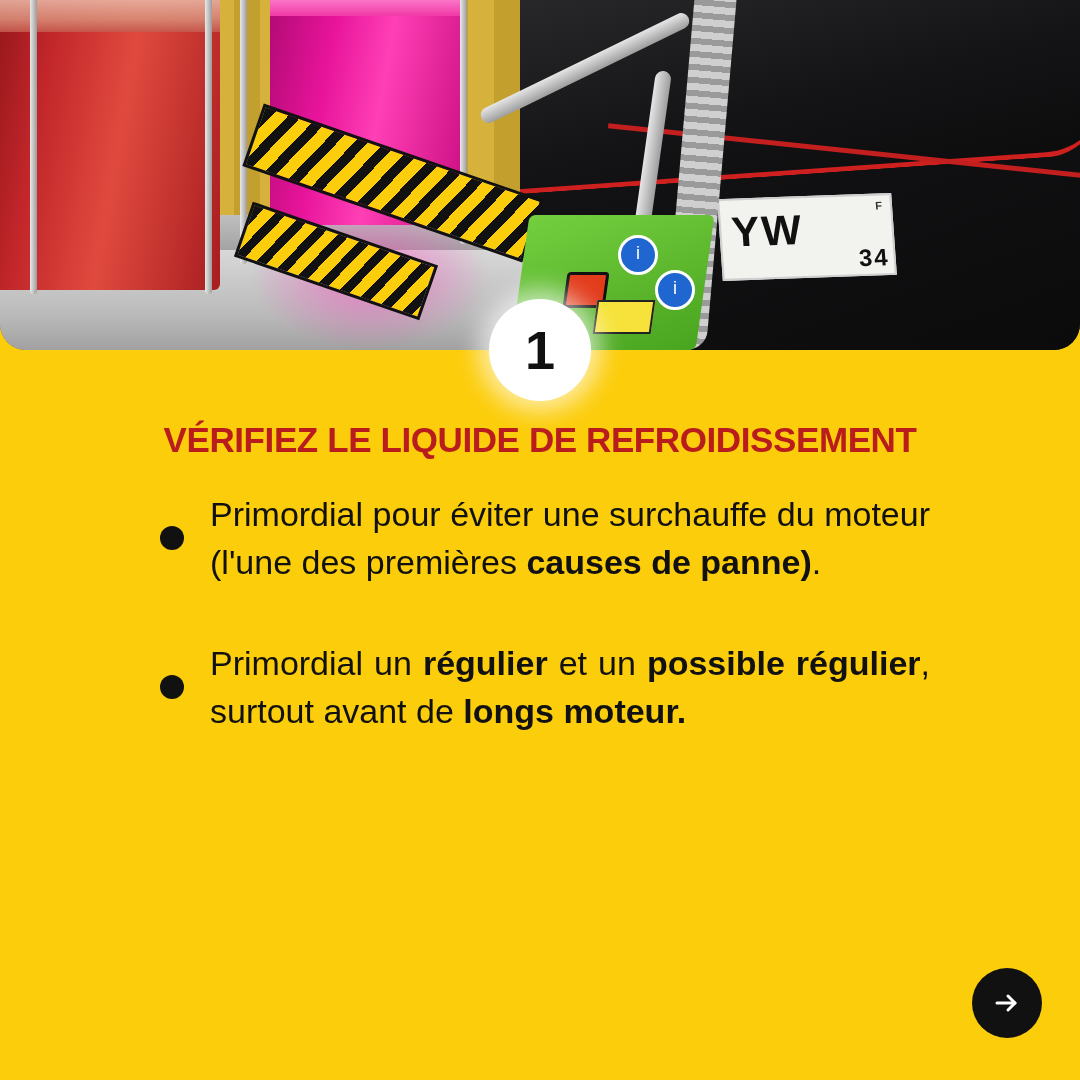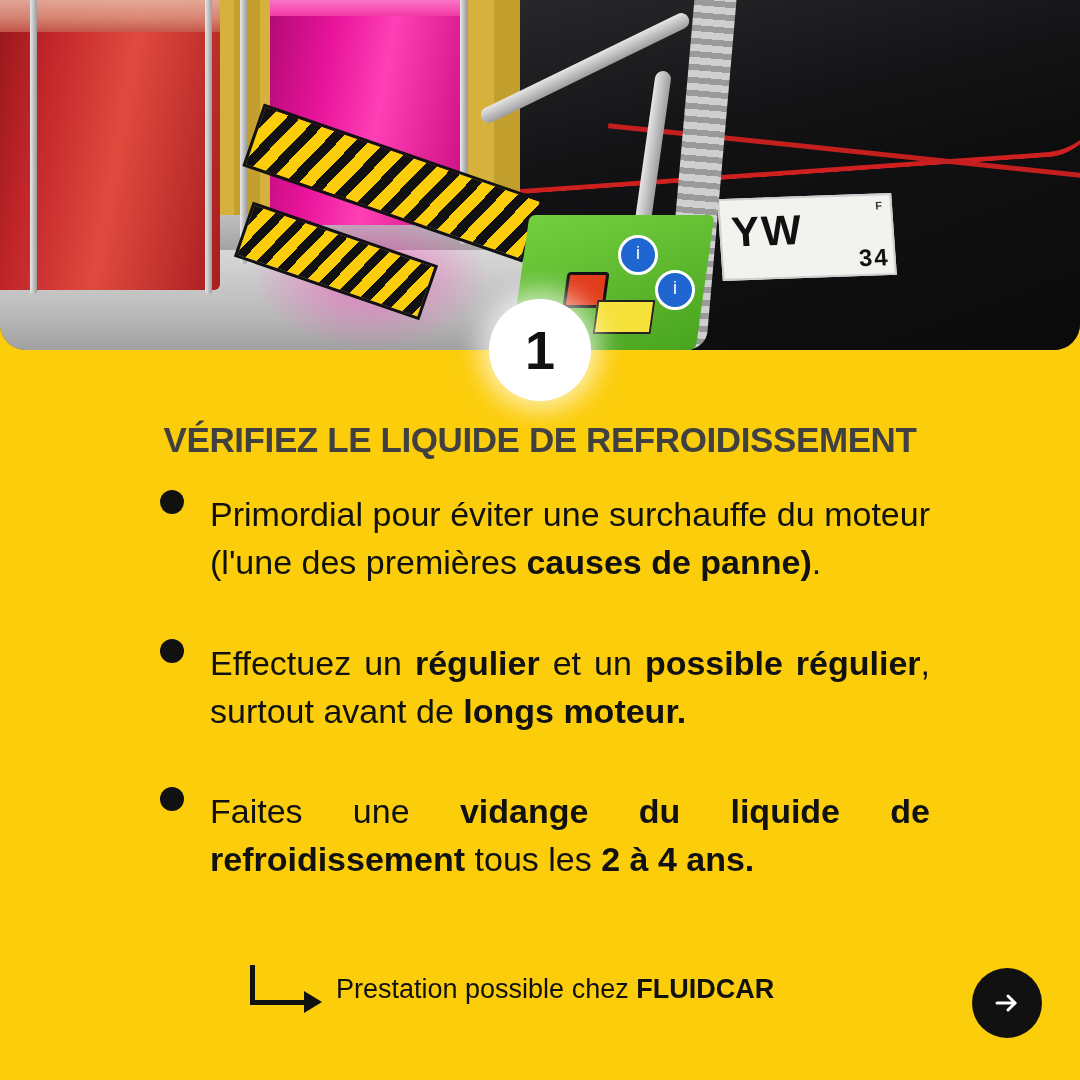--- a/index.html
+++ b/index.html
@@ -200,30 +200,31 @@
 
   
   .title {
     position: absolute;
     left: 0; top: 420px;
     width: 1080px;
     text-align: center;
     font-size: 35px;
     font-weight: bold;
     letter-spacing: -0.4px;
-    color: #404040;
+    color: #b91c1c;
   }
   .bullets {
     position: absolute;
     left: 160px; top: 490px;
     width: 770px;
   }
   .bullet-row {
     position: relative;
     display: flex;
+    align-items: center;
     margin-bottom: 52px;
   }
   .dot {
     flex: 0 0 auto;
     width: 24px; height: 24px;
     border-radius: 50%;
     background: #111;
     margin-right: 26px;
   }
   .btext {
@@ -333,36 +334,24 @@
 
   <div class="title">VÉRIFIEZ LE LIQUIDE DE REFROIDISSEMENT</div>
 
   <div class="bullets">
     <div class="bullet-row">
       <div class="dot"></div>
       <div class="btext"><span>Primordial pour éviter une surchauffe du moteur (l'une des premières </span><b>causes de panne)</b><span>.</span></div>
     </div>
     <div class="bullet-row">
       <div class="dot"></div>
-      <div class="btext"><span>Effectuez un </span><b>régulier</b><span> et un </span><b>possible régulier</b><span>, surtout avant de </span><b>longs moteur.</b></div>
-    </div>
-    <div class="bullet-row">
-      <div class="dot"></div>
-      <div class="btext"><span>Faites une </span><b>vidange du liquide de refroidissement</b><span> tous les </span><b>2 à 4 ans.</b></div>
+      <div class="btext"><span>Primordial un </span><b>régulier</b><span> et un </span><b>possible régulier</b><span>, surtout avant de </span><b>longs moteur.</b></div>
     </div>
   </div>
 
-  <div class="note">
-    <div class="arrow-el">
-      <div class="vline"></div>
-      <div class="hline"></div>
-      <div class="head"></div>
-    </div>
-    <div class="note-text"><span>Prestation possible chez </span><b>FLUIDCAR</b></div>
-  </div>
 
   <div class="next-btn">
     <svg width="34" height="34" viewBox="0 0 34 34">
       <line x1="7" y1="17" x2="25" y2="17" stroke="#fff" stroke-width="3" stroke-linecap="round"></line>
       <polyline points="18,10 25,17 18,24" fill="none" stroke="#fff" stroke-width="3" stroke-linecap="round" stroke-linejoin="round"></polyline>
     </svg>
   </div>
 
 </div>
 

